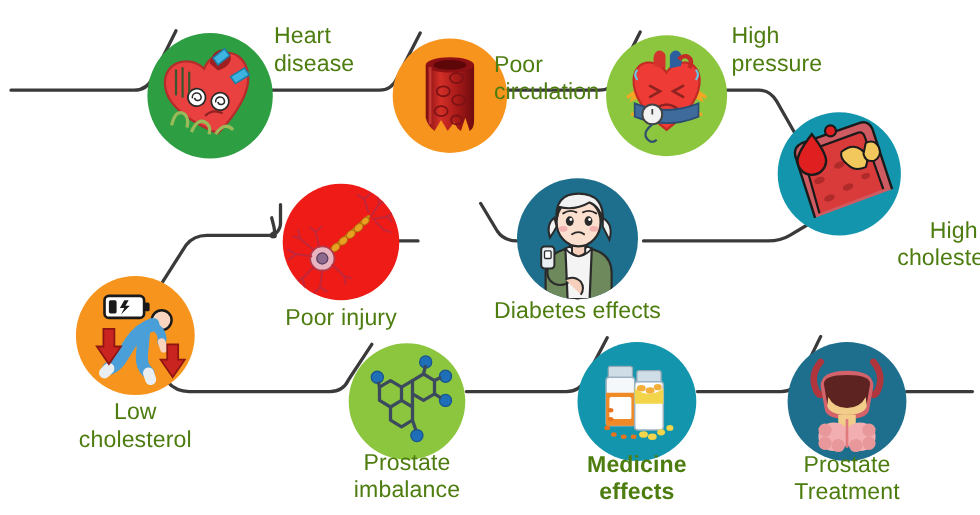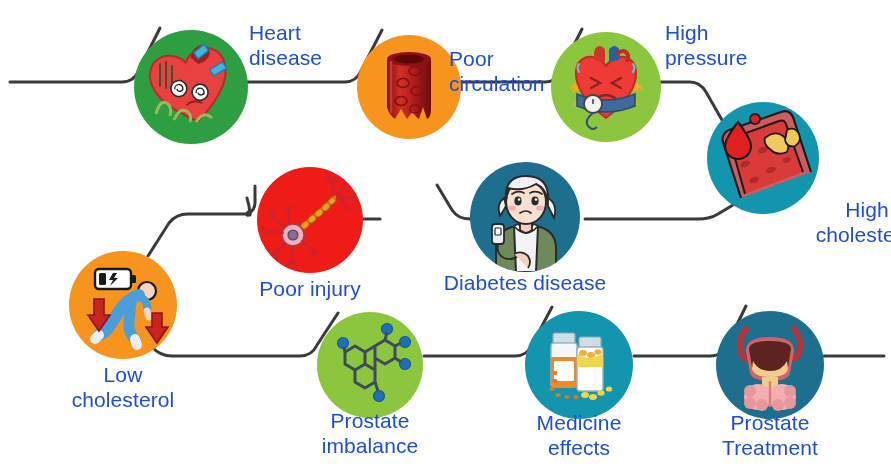--- a/index.html
+++ b/index.html
@@ -32,21 +32,21 @@
     border-radius: 50%;
     overflow: hidden;
     left: 50%;
     top: 50%;
     transform: translate(-50%, -50%);
   }
   .node-circle svg { display: block; }
   .node-label {
     position: absolute;
     text-align: center;
-    color: #1d4ed8;
+    color: #4d7c0f;
     font-size: 21px;
     line-height: 1.18;
     white-space: pre-line;
     letter-spacing: 0.1px;
   }
   .lbl-below {
     left: 50%;
     transform: translateX(-50%);
   }
   .lbl-right {
@@ -260,21 +260,21 @@
         <g fill="#f0a8a8" opacity="0.8">
           <ellipse cx="42" cy="46" rx="4" ry="2.6"></ellipse>
           <ellipse cx="70" cy="46" rx="4" ry="2.6"></ellipse>
         </g>
         <rect x="22" y="62" width="12" height="20" rx="3" fill="#e8eef2" stroke="#2a2a2a" stroke-width="1.8"></rect>
         <rect x="25" y="66" width="6" height="7" rx="1" fill="#ffffff" stroke="#2a2a2a" stroke-width="1.2"></rect>
         <path d="M28,82 q-2,10 6,14 q8,3 14,-2" fill="none" stroke="#2a2a2a" stroke-width="1.8"></path>
         <path d="M44,92 q8,-4 14,2 q4,6 0,12" fill="#f6d0bd" stroke="#2a2a2a" stroke-width="1.8"></path>
       </svg>
     </div>
-    <div class="node-label lbl-below" style="top:54px; width:260px; left:60%;">Diabetes disease</div>
+    <div class="node-label lbl-below" style="top:54px; width:260px; left:60%;">Diabetes effects</div>
   </div>
 
   <div class="node" style="left:123px; top:305px;">
     <div class="node-circle" style="width:108px;height:108px;background:#f7941d;">
       <svg width="108" height="108" viewBox="0 0 108 108">
         <rect x="26" y="18" width="36" height="20" rx="4" fill="#ffffff" stroke="#1a1a1a" stroke-width="2.4"></rect>
         <rect x="62" y="24" width="5" height="8" rx="1.5" fill="#1a1a1a"></rect>
         <rect x="30" y="22" width="7" height="12" rx="1.5" fill="#1a1a1a"></rect>
         <path d="M44,22 L40,29 L44,29 L41,35 L49,27 L45,27 L48,22 Z" fill="#1a1a1a"></path>
         <g>
@@ -352,21 +352,21 @@
           <ellipse cx="51" cy="86" rx="2.6" ry="2"></ellipse>
         </g>
         <g fill="#f2d54a">
           <ellipse cx="60" cy="84" rx="4" ry="3"></ellipse>
           <ellipse cx="68" cy="86" rx="4" ry="3"></ellipse>
           <ellipse cx="76" cy="82" rx="3.6" ry="2.8"></ellipse>
           <ellipse cx="84" cy="78" rx="3.2" ry="2.6"></ellipse>
         </g>
       </svg>
     </div>
-    <div class="node-label lbl-below" style="top:46px; width:190px;">Medicine
+    <div class="node-label lbl-below" style="top:46px; width:190px;font-weight:bold;">Medicine
 effects</div>
   </div>
 
   <div class="node" style="left:770px; top:365px;">
     <div class="node-circle" style="width:108px;height:108px;background:#1d6f8d;">
       <svg width="108" height="108" viewBox="0 0 108 108">
         <path d="M30,18 Q20,30 26,44 Q30,52 34,44" fill="none" stroke="#b0353c" stroke-width="6" stroke-linecap="round"></path>
         <path d="M78,18 Q88,30 82,44 Q78,52 74,44" fill="none" stroke="#b0353c" stroke-width="6" stroke-linecap="round"></path>
         <path d="M30,40 Q30,26 54,26 Q78,26 78,40 L74,62 Q72,70 54,70 Q36,70 34,62 Z" fill="#d4626a"></path>
         <path d="M33,38 Q33,30 54,30 Q75,30 75,38 L72,56 Q70,62 54,62 Q38,62 36,56 Z" fill="#5c2320"></path>

